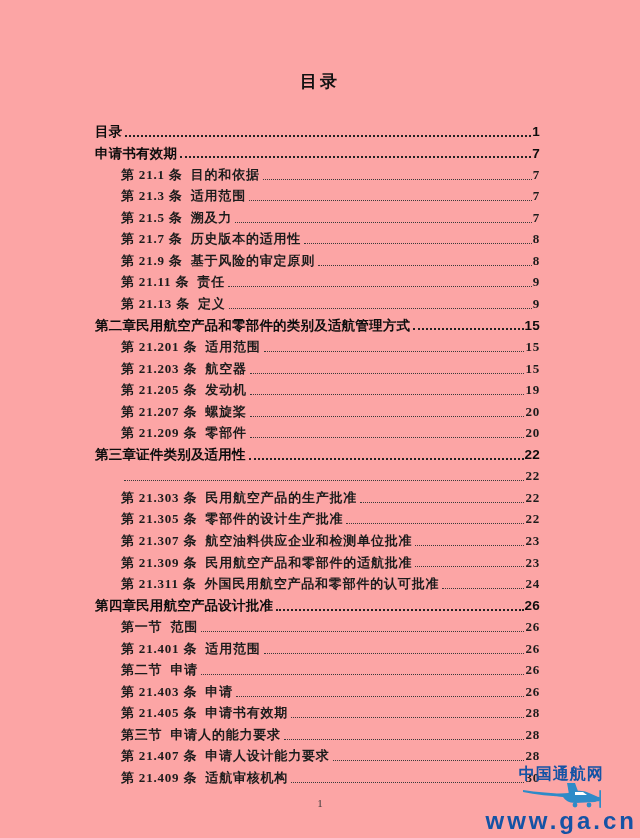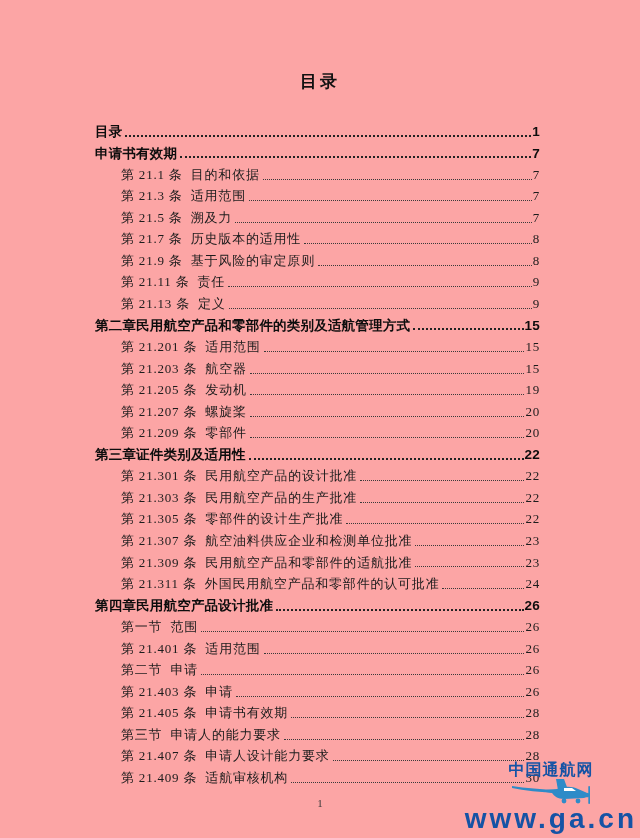--- a/index.html
+++ b/index.html
@@ -31,20 +31,21 @@
     top: 120px; left: 95px; right: 100px;
   }
   .toc-row {
     display: flex;
     align-items: flex-end;
     height: 21.55px;
     font-size: 13px;
     letter-spacing: 0.8px;
     box-sizing: border-box;
     padding-bottom: 2px;
+    font-weight: bold;
   }
   .toc-label { white-space: pre; line-height: 1.15; }
   .toc-leader {
     flex: 1 1 auto;
     min-width: 12px;
     border-bottom: 1.5px dotted #3a3a3a;
     margin: 0 1px 3px 3px;
   }
   .toc-page { line-height: 1.15; }
   .toc-row.bold {
@@ -87,21 +88,21 @@
     line-height: 1;
   }
   .plane-icon {
     color: var(--plane-blue, #2e8bc8);
     margin-left: 1px;
     display: block;
   }
   .logo-url {
     font-family: "Liberation Sans", sans-serif;
     font-weight: 700;
-    font-size: 28px;
+    font-size: 24px;
     letter-spacing: 3px;
     color: var(--logo-blue, #1553a5);
     line-height: 1;
     margin-top: 1px;
   }
 </style>
 </head>
 <body>
 
 <div class="page">
@@ -200,21 +201,20 @@
         <span class="toc-page">20</span>
       </div>
 
       <div class="toc-row bold">
         <span class="toc-label">第三章证件类别及适用性</span>
         <span class="toc-leader"></span>
         <span class="toc-page">22</span>
       </div>
 
       <div class="toc-row indent">
-        <span class="toc-label">第 21.301 条  民用航空产品的设计批准</span>
         <span class="toc-leader"></span>
         <span class="toc-page">22</span>
       </div>
 
       <div class="toc-row indent">
         <span class="toc-label">第 21.303 条  民用航空产品的生产批准</span>
         <span class="toc-leader"></span>
         <span class="toc-page">22</span>
       </div>
 

